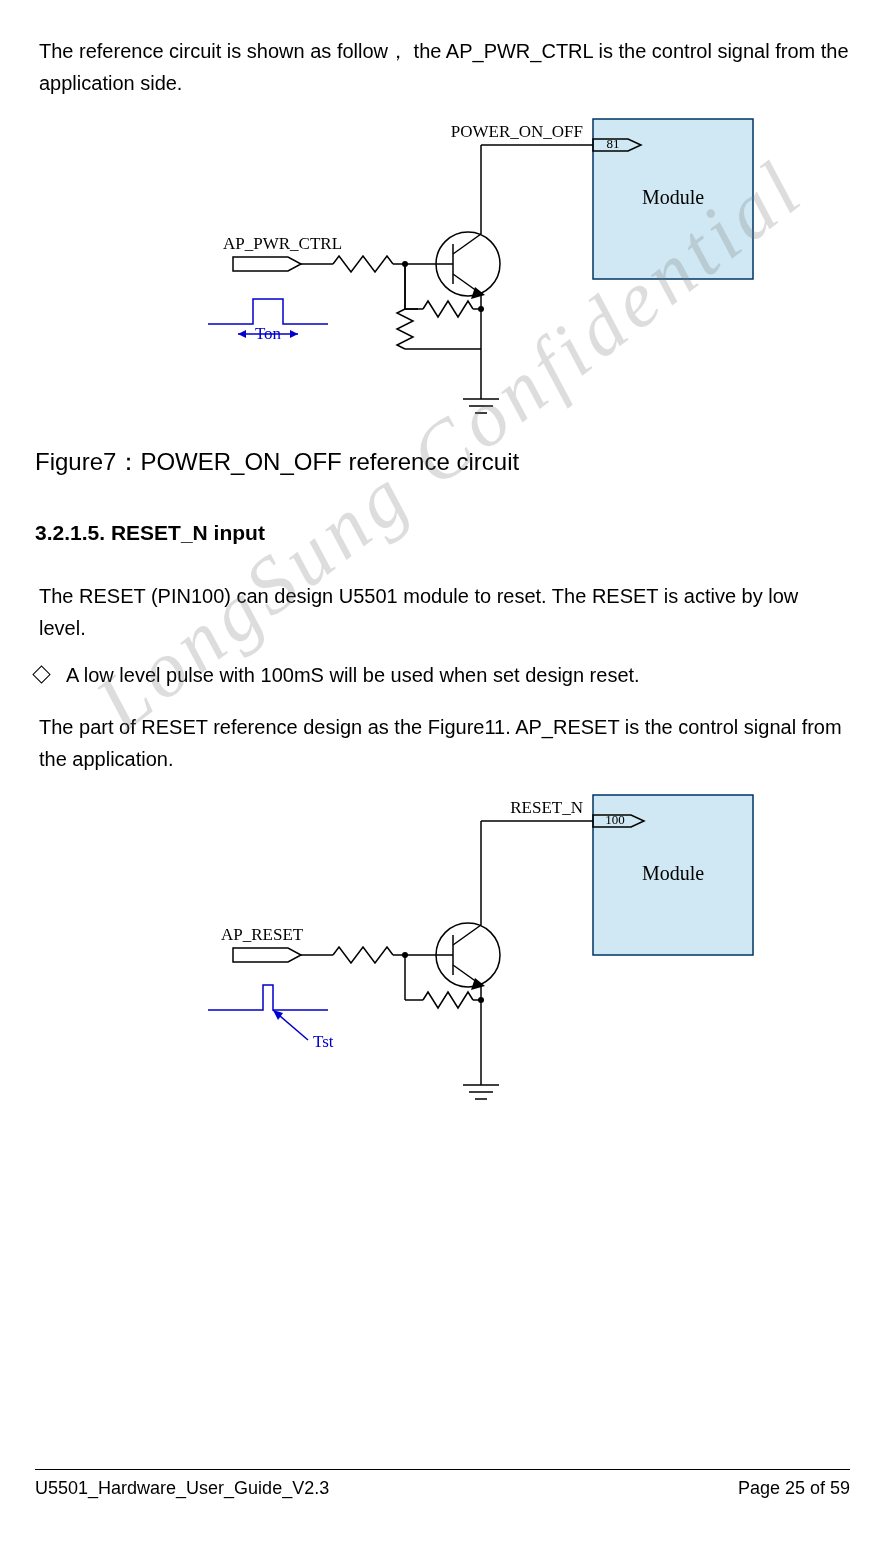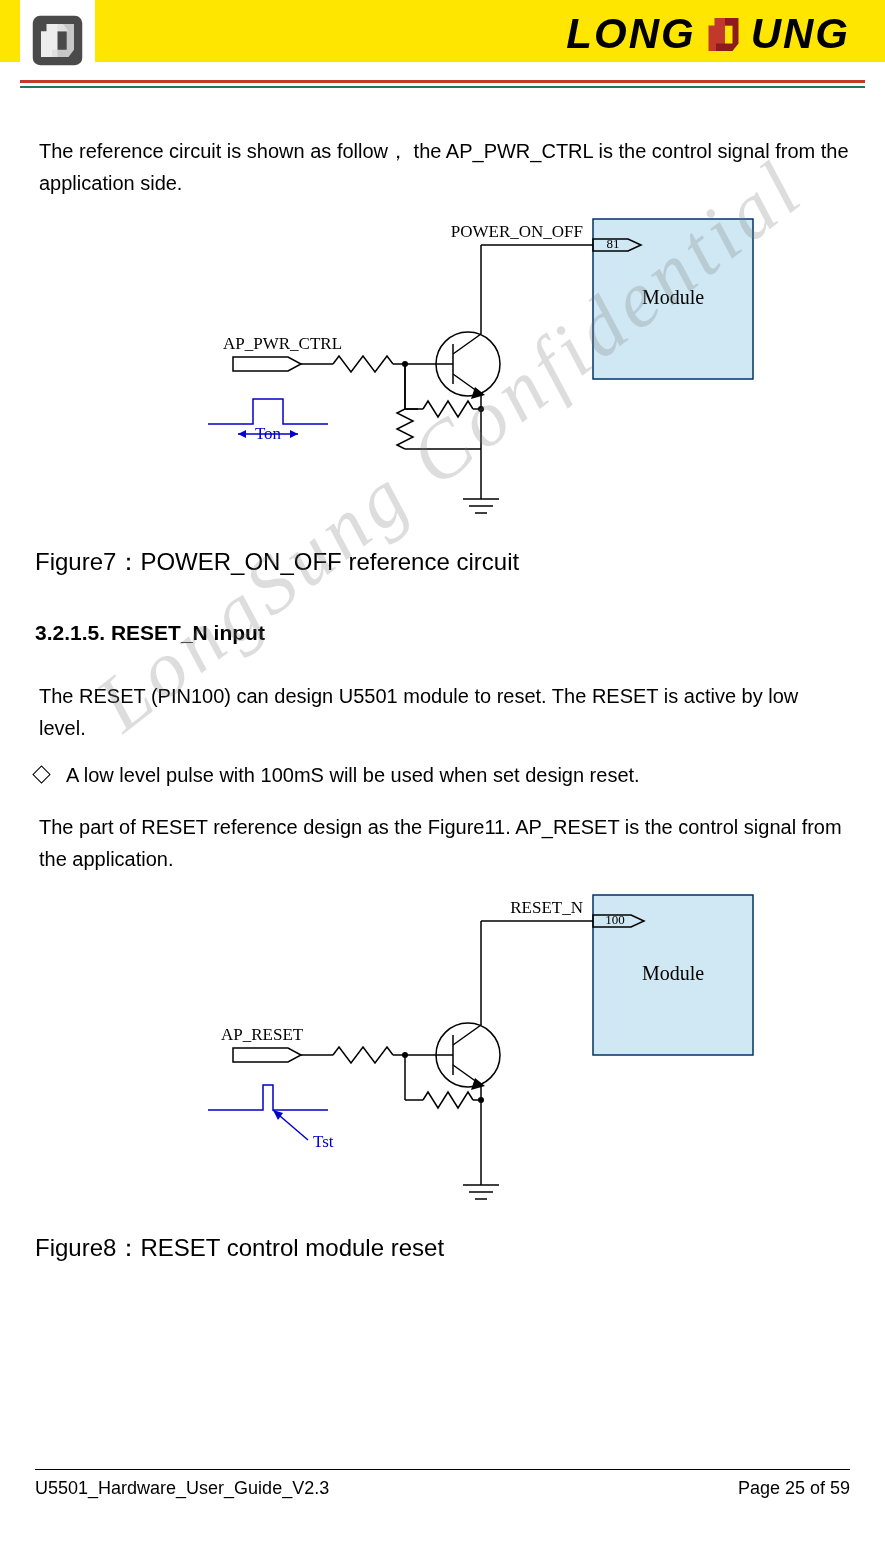--- a/index.html
+++ b/index.html
@@ -142,39 +142,20 @@
     svg .bluewire { stroke:#0000cc; stroke-width:1.5; fill:none; }
     svg .mod { fill:#cfe8f3; stroke:#003366; stroke-width:1.5; }
     svg text.lbl { font-family:"Times New Roman",serif; font-size:17px; }
     svg text.lbl2 { font-family:"Times New Roman",serif; font-size:20px; }
     svg text.pin { font-family:"Times New Roman",serif; font-size:13px; }
   </style>
 </head>
 <body>
 
 <div class="page">
-  <div class="header">
-    <div class="yellow-strip"></div>
-    <div class="header-logo-box">
-      <svg viewBox="0 0 60 60">
-        <rect x="3" y="3" width="54" height="54" rx="8" fill="#4a4a4a"></rect>
-        <path d="M18 12 L36 12 L42 20 L30 20 L30 48 L12 48 L12 20 L18 20 Z" fill="#fff" opacity="0.9"></path>
-        <path d="M30 12 L48 12 L48 40 L42 48 L24 48 L24 40 L40 40 L40 20 L30 20 Z" fill="#ddd" opacity="0.85"></path>
-      </svg>
-    </div>
-    <div class="wordmark">
-      <span>LONG</span>
-      <svg viewBox="0 0 60 60">
-        <path d="M18 8 L40 8 L48 18 L32 18 L32 52 L10 52 L10 18 L18 18 Z" fill="#c0392b"></path>
-        <path d="M32 8 L50 8 L50 42 L42 52 L20 52 L20 42 L42 42 L42 18 L32 18 Z" fill="#8e1b1b"></path>
-      </svg>
-      <span>UNG</span>
-    </div>
-    <div class="red-rule"></div>
-  </div>
 
   <div class="watermark">LongSung Confidential</div>
 
   <div class="content">
     <p class="para">The reference circuit is shown as follow，  the AP_PWR_CTRL is the control signal from the application side.</p>
 
     <div class="figure-wrap">
       <svg width="640" height="320" viewBox="0 0 640 320">
 
         <rect class="mod" x="470" y="10" width="160" height="160"></rect>
@@ -284,21 +265,20 @@
         <circle cx="358" cy="215" r="3" fill="#000"></circle>
 
         <path class="wire" d="M110 163 L165 163 L178 170 L165 177 L110 177 Z"></path>
         <text class="lbl" x="98" y="155">AP_RESET</text>
 
         <path class="bluewire" d="M85 225 L140 225 L140 200 L150 200 L150 225 L205 225"></path>
         <line class="bluewire" x1="150" y1="225" x2="185" y2="255"></line>
         <polygon points="150,225 160,228 155,235" fill="#0000cc"></polygon>
         <text class="lbl" x="190" y="262" fill="#0000cc">Tst</text>
       </svg>
-      <div class="figure-caption">Figure8：RESET control module reset</div>
     </div>
   </div>
 
   <div class="footer">
     <div class="footer-rule"></div>
     <div class="footer-row">
       <span>U5501_Hardware_User_Guide_V2.3</span>
       <span>Page 25 of 59</span>
     </div>
   </div>

